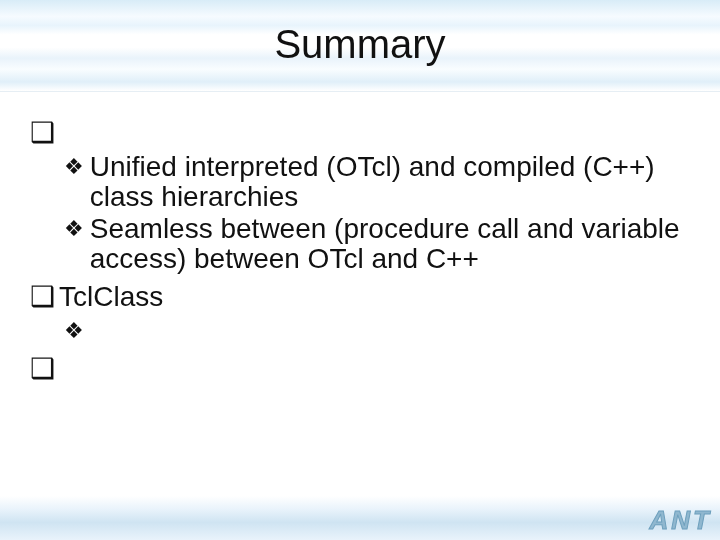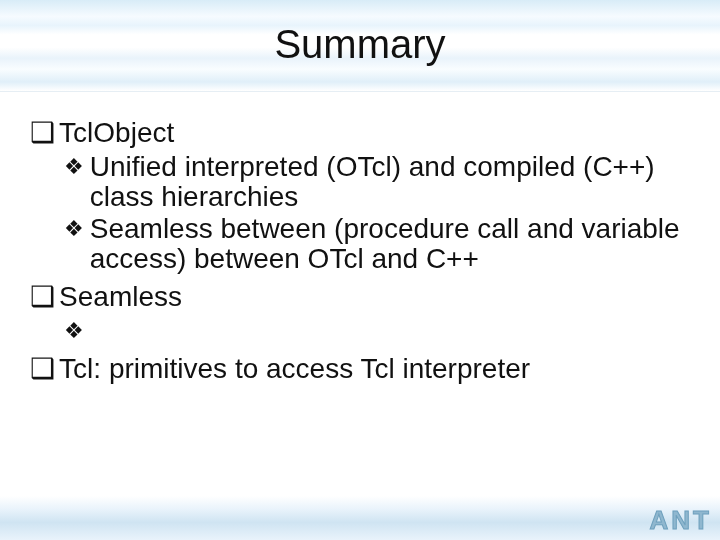--- a/index.html
+++ b/index.html
@@ -30,58 +30,56 @@
   .lvl1 .text { font-size: 28px; line-height: 34px; }
   .lvl2 { display: flex; margin-left: 34px; margin-top: 2px; }
   .lvl2 .bullet { flex: 0 0 auto; font-size: 22px; line-height: 30px; color: #111; margin-right: 6px; }
   .lvl2 .text { font-size: 28px; line-height: 30px; }
   .footer-bar {
     position: absolute; left: 0; bottom: 0; width: 100%; height: 44px;
     background: linear-gradient(to bottom, #ffffff 0%, #e9f3fb 30%, #cfe4f2 60%, #e9f3fb 100%);
   }
   .brand {
     position: absolute; right: 8px; bottom: 4px;
-    font-size: 26px; font-weight: 600;
+    font-size: 26px; font-style: italic; font-weight: 600;
     letter-spacing: 3px;
     color: #8fb7cf;
     -webkit-text-stroke: 1px #6ea0bd;
   }
 </style>
 </head>
 <body>
 
 <div class="slide">
   <div class="top-wash"></div>
   <div class="title">Summary</div>
 
   <div class="content">
 
     <div class="lvl1">
       <span class="bullet">❑</span>
-      <span class="text">TclObject</span>
     </div>
     <div class="lvl2">
       <span class="bullet">❖</span>
       <span class="text">Unified interpreted (OTcl) and compiled (C++) class hierarchies</span>
     </div>
     <div class="lvl2">
       <span class="bullet">❖</span>
       <span class="text">Seamless between (procedure call and variable access) between OTcl and C++</span>
     </div>
 
     <div class="lvl1">
       <span class="bullet">❑</span>
-      <span class="text">Seamless</span>
+      <span class="text">TclClass</span>
     </div>
     <div class="lvl2">
       <span class="bullet">❖</span>
     </div>
 
     <div class="lvl1">
       <span class="bullet">❑</span>
-      <span class="text">Tcl: primitives to access Tcl interpreter</span>
     </div>
 
   </div>
 
   <div class="footer-bar"></div>
   <div class="brand">ANT</div>
 </div>
 
 </body></html>

